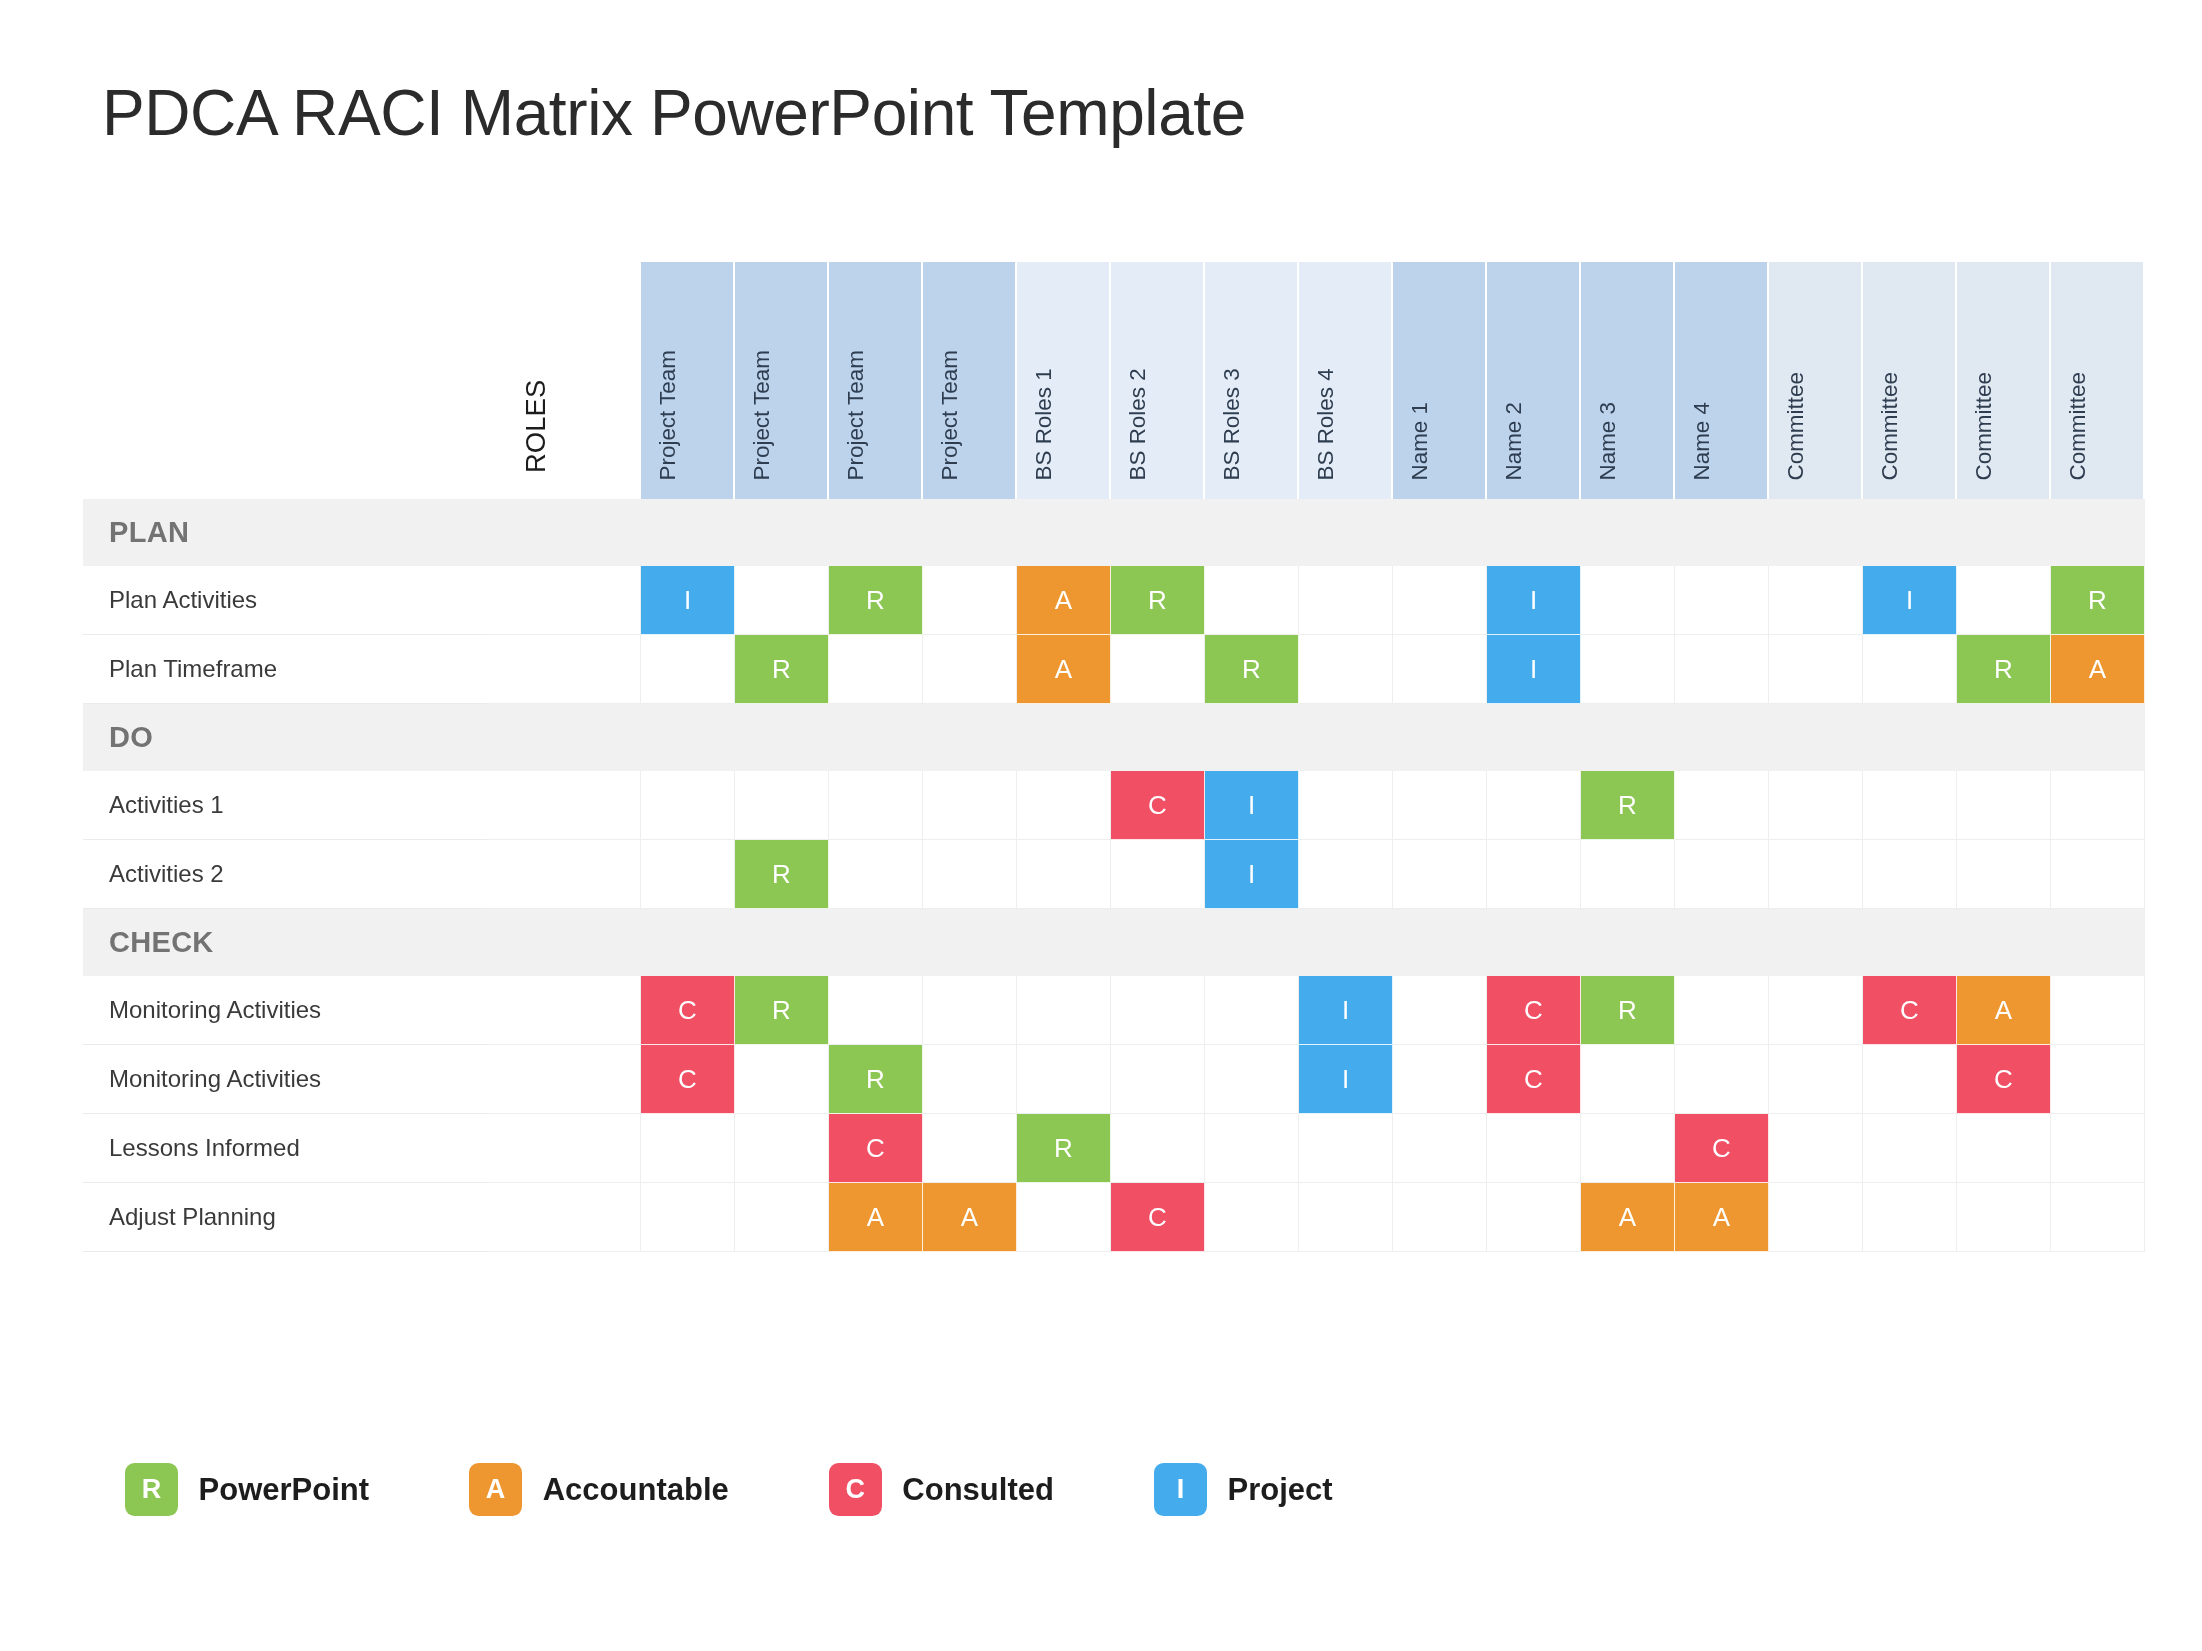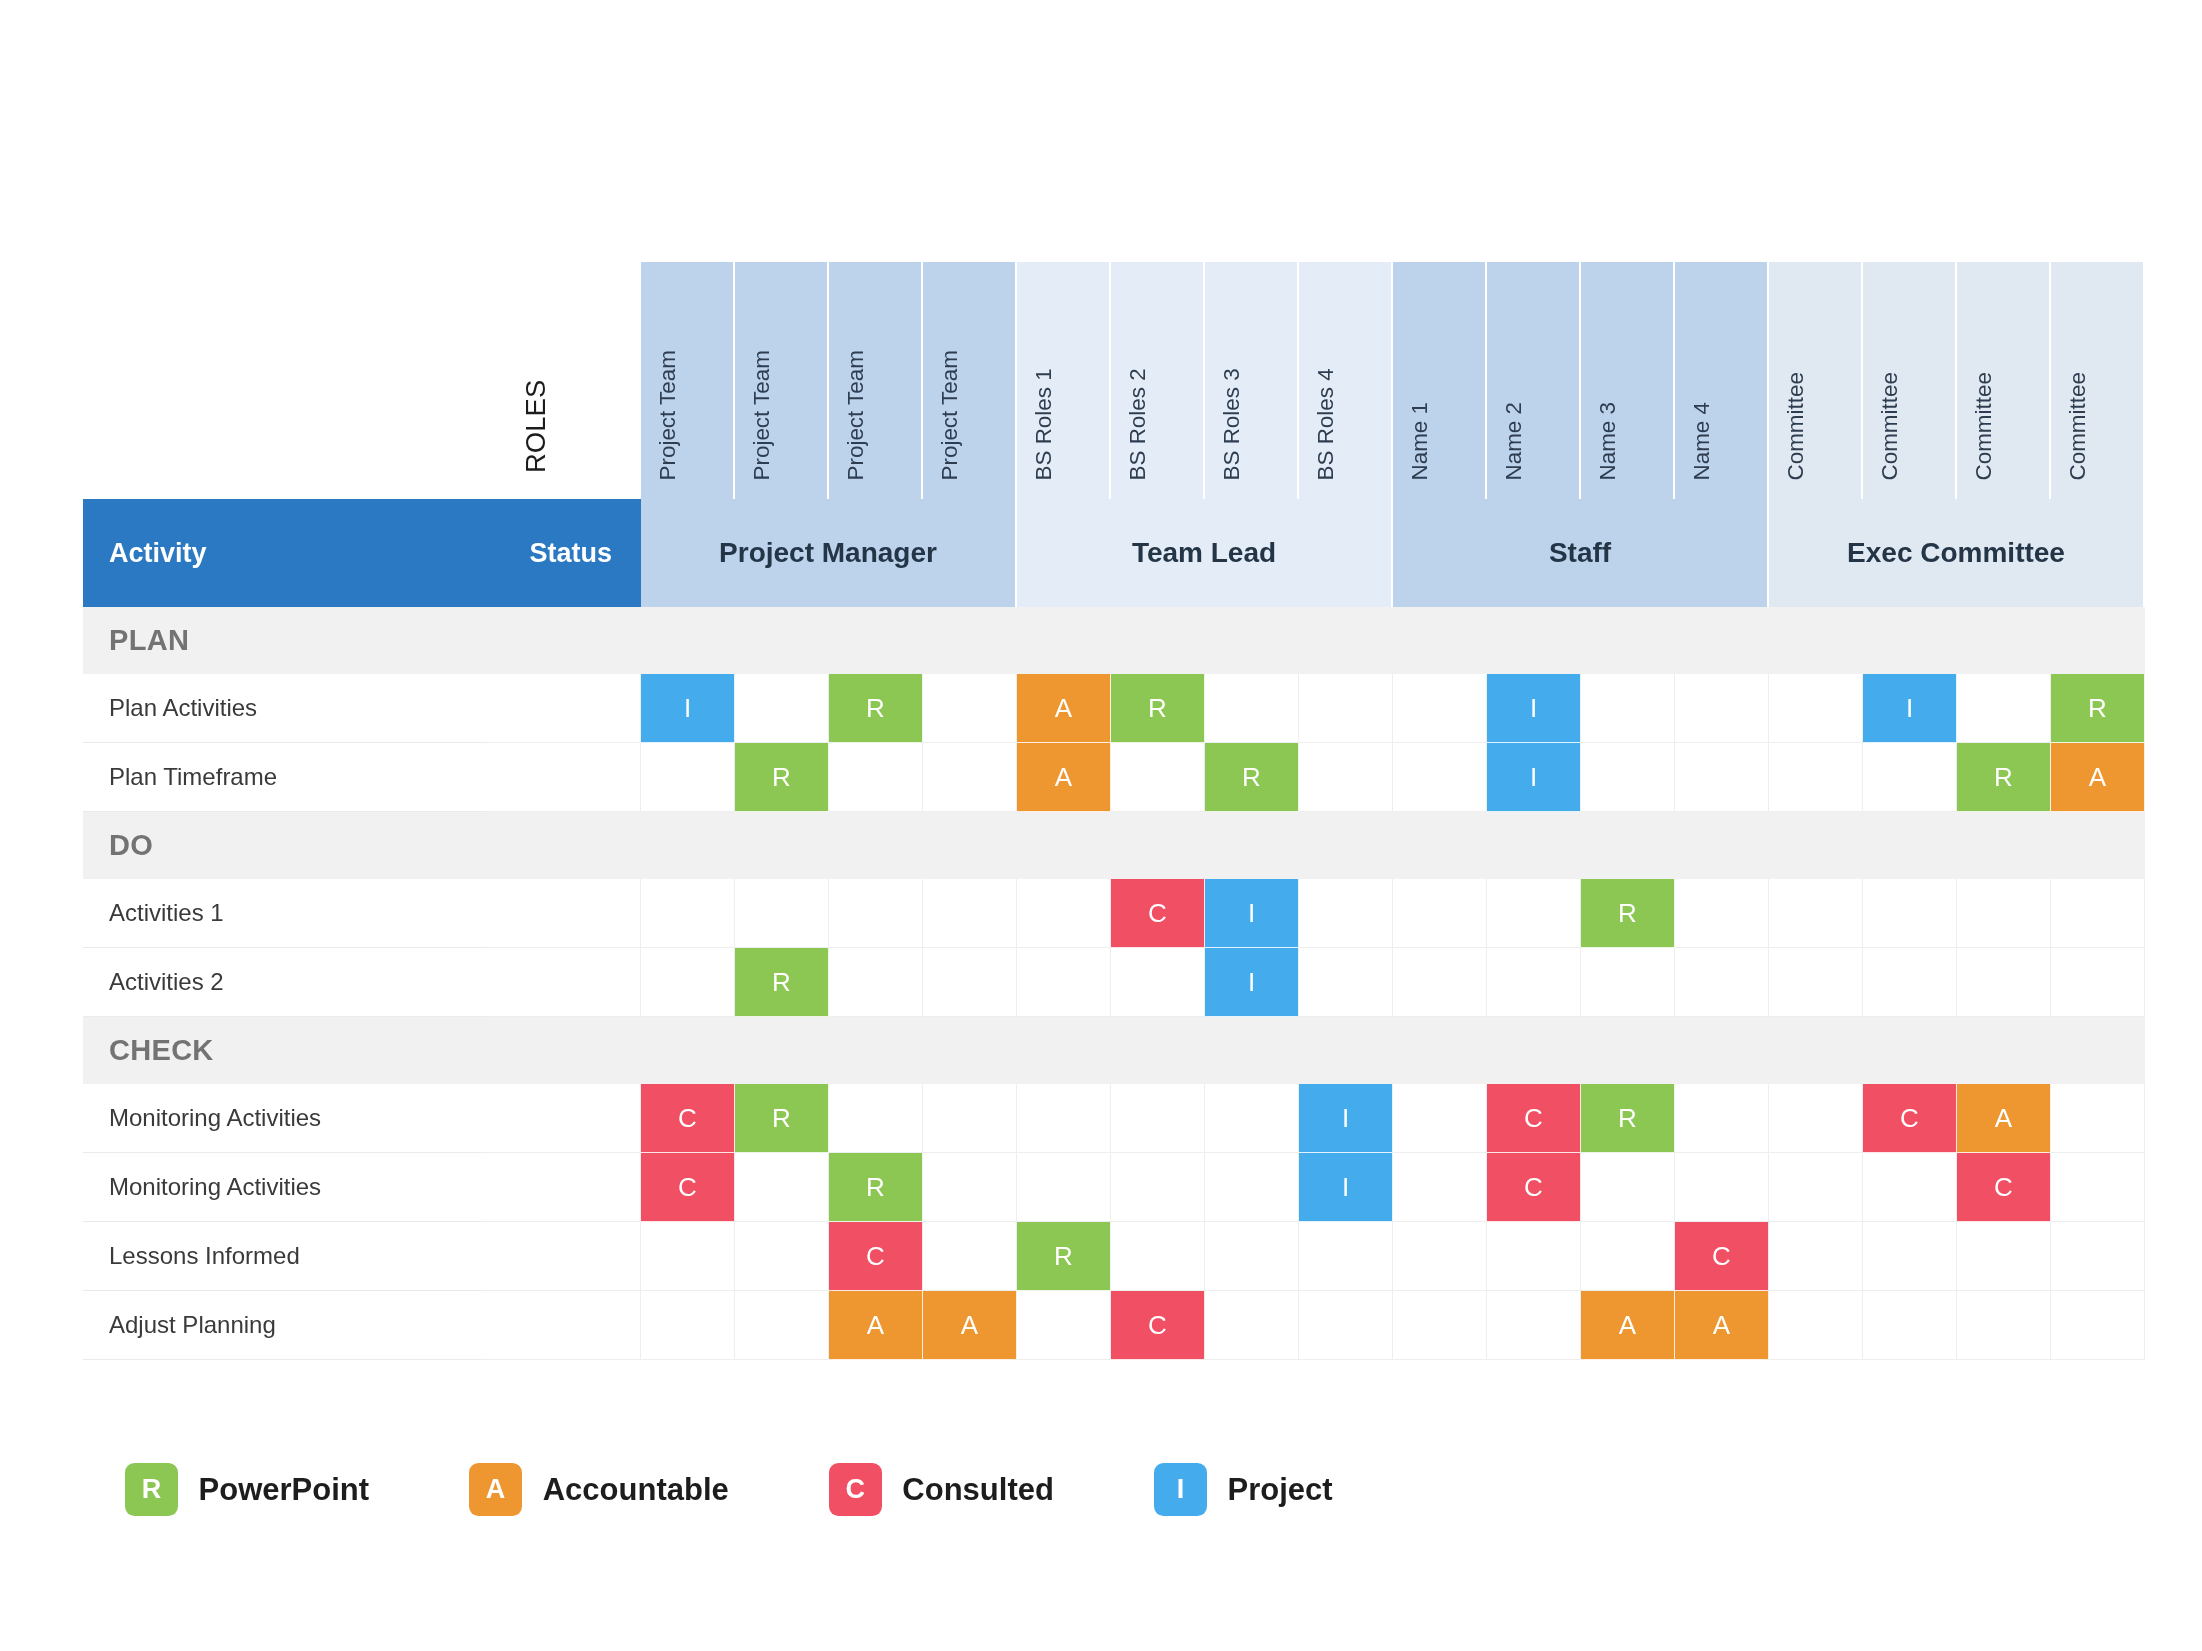--- a/index.html
+++ b/index.html
@@ -135,20 +135,21 @@
   .legbadge.v-A{background:#ee962f;}
   .legbadge.v-C{background:#f04f64;}
   .legbadge.v-I{background:#44aced;}
   .leglabel{font-size:31px;font-weight:bold;color:#1d1d1d;white-space:nowrap;}
 </style>
 </head>
 <body>
 
 <div class="slide">
 
+  <div class="title">PDCA RACI Matrix PowerPoint Template</div>
 
   <div class="matrix">
     <table class="grid">
       <colgroup id="colgroup-holder">
           <col class="c-act">
           <col class="c-sta">
           <col class="c-dat">
           <col class="c-dat">
           <col class="c-dat">
           <col class="c-dat">
@@ -245,40 +246,20 @@
             </td>
             <td>
               <div class="rotcell grp-ex">
                 <span class="rtext">Committee</span>
               </div>
             </td>
             <td>
               <div class="rotcell grp-ex">
                 <span class="rtext">Committee</span>
               </div>
-            </td>
-          </tr>
-          <tr class="grouprow">
-            <td colspan="2">
-              <div class="actstatus">
-                <span>Activity</span>
-                <span>Status</span>
-              </div>
-            </td>
-            <td colspan="4">
-              <div class="groupcell g-pm">Project Manager</div>
-            </td>
-            <td colspan="4">
-              <div class="groupcell g-tl">Team Lead</div>
-            </td>
-            <td colspan="4">
-              <div class="groupcell g-st">Staff</div>
-            </td>
-            <td colspan="4">
-              <div class="groupcell g-ex">Exec Committee</div>
             </td>
           </tr>
           <tr class="bandrow">
             <td colspan="18">
               <div class="bandlabel">PLAN</div>
             </td>
           </tr>
           <tr class="datarow">
             <td>
               <div class="rowlabel">Plan Activities</div>

